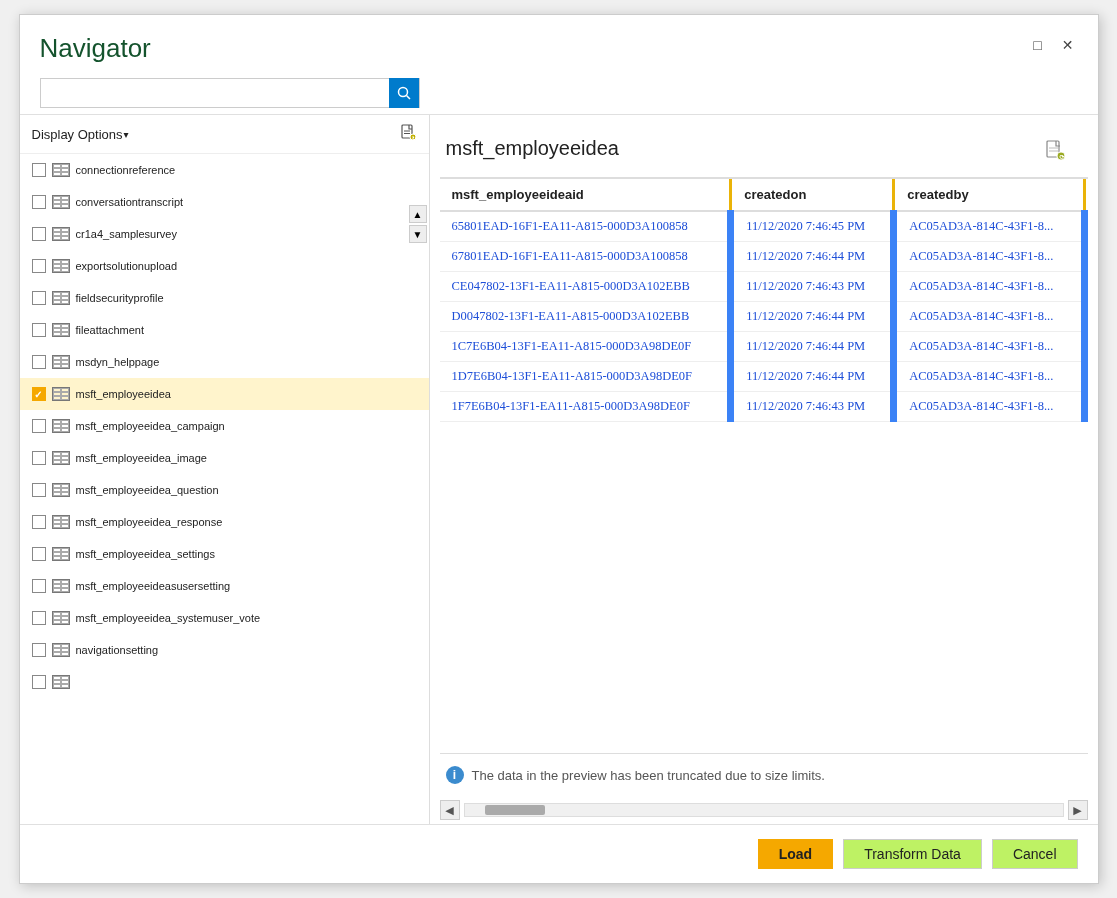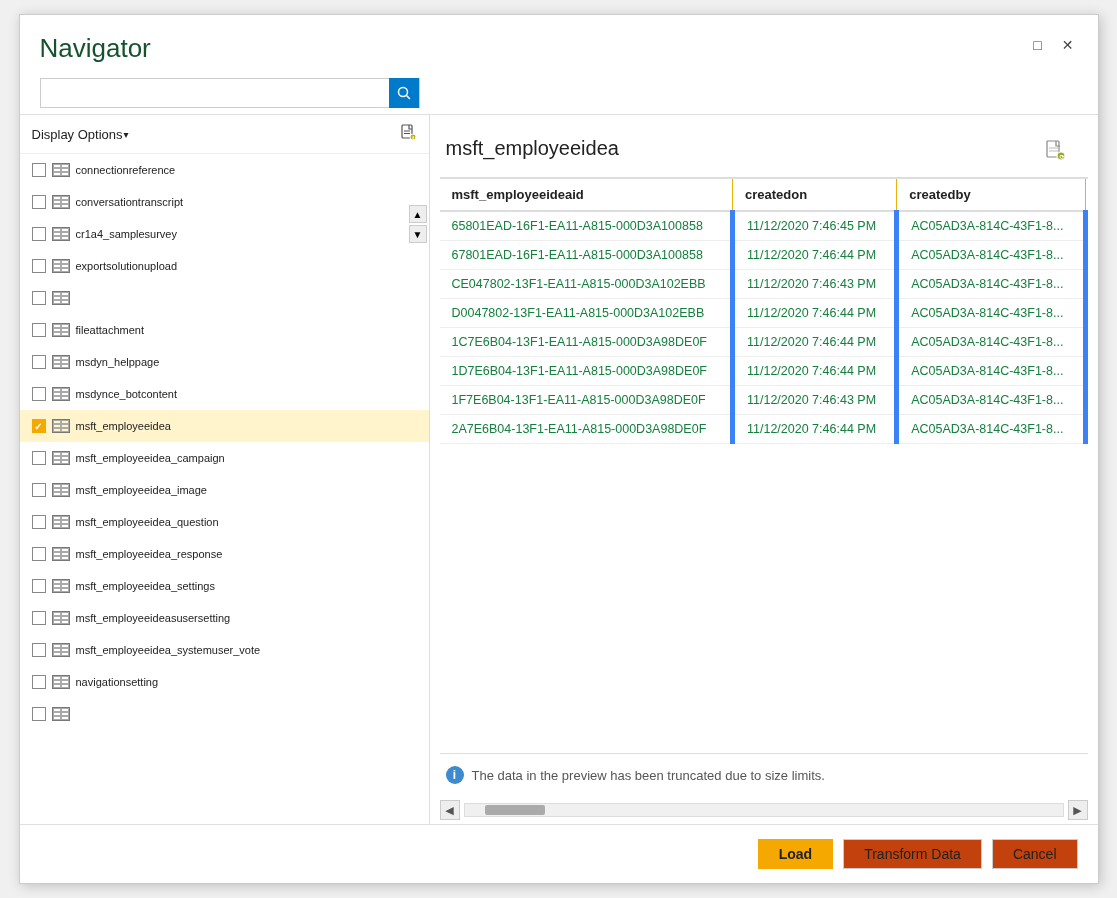--- a/index.html
+++ b/index.html
@@ -226,32 +226,33 @@
     .data-table thead tr {
       background: #fff;
       border-bottom: 2px solid #ddd;
     }
     .data-table thead th {
       text-align: left;
       padding: 8px 12px;
       font-weight: 600;
       color: #222;
       white-space: nowrap;
-      border-right: 1px solid #eab308;
+      border-right: 3px solid #eab308;
       font-size: 13px;
     }
     .data-table tbody tr {
       border-bottom: 1px solid #eee;
     }
     .data-table tbody td {
       padding: 7px 12px;
-      color: #15803d;
+      color: #1d4ed8;
       white-space: nowrap;
-      border-right: 5px solid #3b82f6;
+      border-right: 7px solid #3b82f6;
       font-size: 12.5px;
+      font-family: Liberation Serif, serif;
     }
     .truncation-notice {
       padding: 12px 16px;
       font-size: 13px;
       color: #555;
       display: flex;
       align-items: center;
       gap: 8px;
     }
     .info-icon {
@@ -307,21 +308,21 @@
       justify-content: flex-end;
       align-items: center;
       gap: 10px;
       border-top: 1px solid #e0e0e0;
     }
     .btn {
       padding: 6px 20px;
       font-size: 14px;
       cursor: pointer;
       border: 1px solid #ccc;
-      background: #c2410c;
+      background: #bef264;
       color: #222;
     }
     .btn-primary {
       background: #f5a800;
       border-color: #f5a800;
       color: #222;
       font-weight: 600;
       margin-left: 33px;
     }
   </style>
@@ -422,20 +423,21 @@
           <div class="nav-item">
             <div class="checkbox"></div>
             <div class="table-icon">
               <span></span>
               <span></span>
               <span></span>
               <span></span>
               <span></span>
               <span></span>
             </div>
+            <span class="item-label">fieldsecurityprofile</span>
           </div>
           <div class="nav-item">
             <div class="checkbox"></div>
             <div class="table-icon">
               <span></span>
               <span></span>
               <span></span>
               <span></span>
               <span></span>
               <span></span>
@@ -446,32 +448,20 @@
             <div class="checkbox"></div>
             <div class="table-icon">
               <span></span>
               <span></span>
               <span></span>
               <span></span>
               <span></span>
               <span></span>
             </div>
             <span class="item-label">msdyn_helppage</span>
-          </div>
-          <div class="nav-item">
-            <div class="checkbox"></div>
-            <div class="table-icon">
-              <span></span>
-              <span></span>
-              <span></span>
-              <span></span>
-              <span></span>
-              <span></span>
-            </div>
-            <span class="item-label">msdynce_botcontent</span>
           </div>
           <div class="nav-item selected">
             <div class="checkbox checked"></div>
             <div class="table-icon">
               <span></span>
               <span></span>
               <span></span>
               <span></span>
               <span></span>
               <span></span>
@@ -646,25 +636,20 @@
               <tr>
                 <td>1D7E6B04-13F1-EA11-A815-000D3A98DE0F</td>
                 <td>11/12/2020 7:46:44 PM</td>
                 <td>AC05AD3A-814C-43F1-8...</td>
               </tr>
               <tr>
                 <td>1F7E6B04-13F1-EA11-A815-000D3A98DE0F</td>
                 <td>11/12/2020 7:46:43 PM</td>
                 <td>AC05AD3A-814C-43F1-8...</td>
               </tr>
-              <tr>
-                <td>2A7E6B04-13F1-EA11-A815-000D3A98DE0F</td>
-                <td>11/12/2020 7:46:44 PM</td>
-                <td>AC05AD3A-814C-43F1-8...</td>
-              </tr>
             </tbody>
         </table>
       </div>
 
       <div class="truncation-notice">
         <div class="info-icon">i</div>
         <span>The data in the preview has been truncated due to size limits.</span>
       </div>
 
       <div class="h-scrollbar-row">

